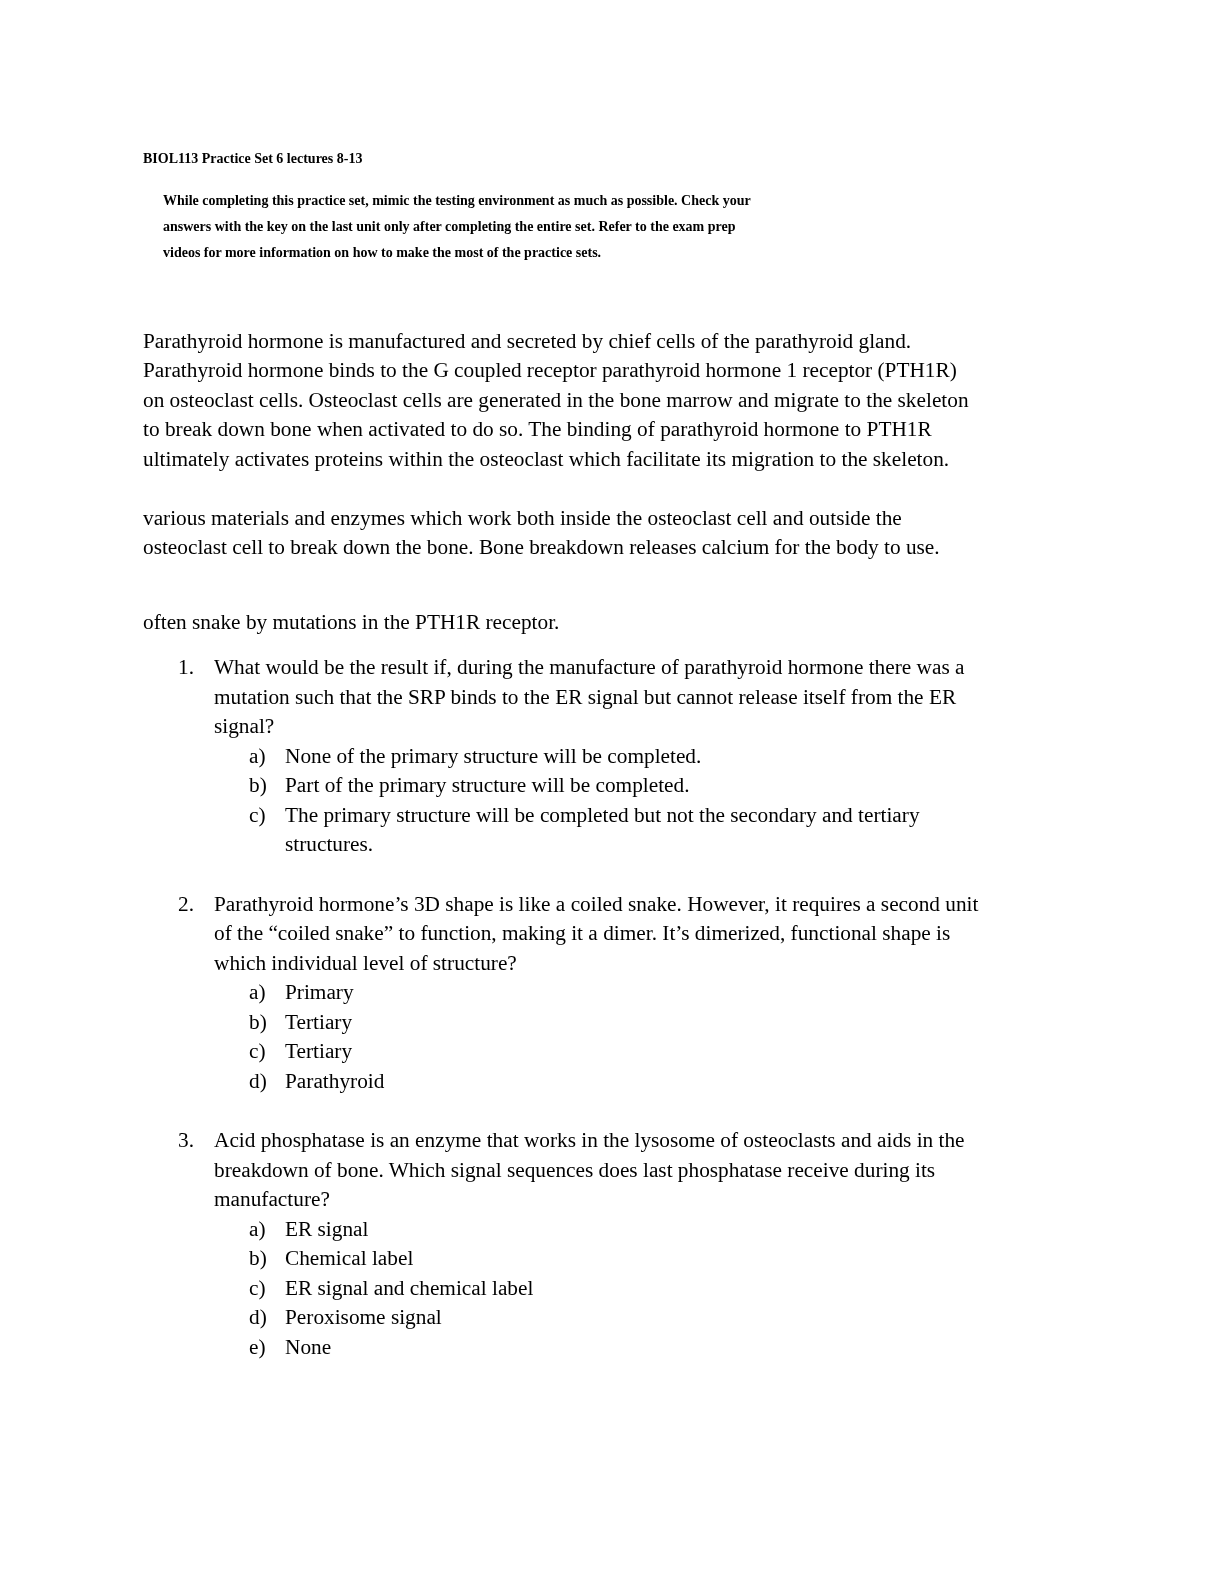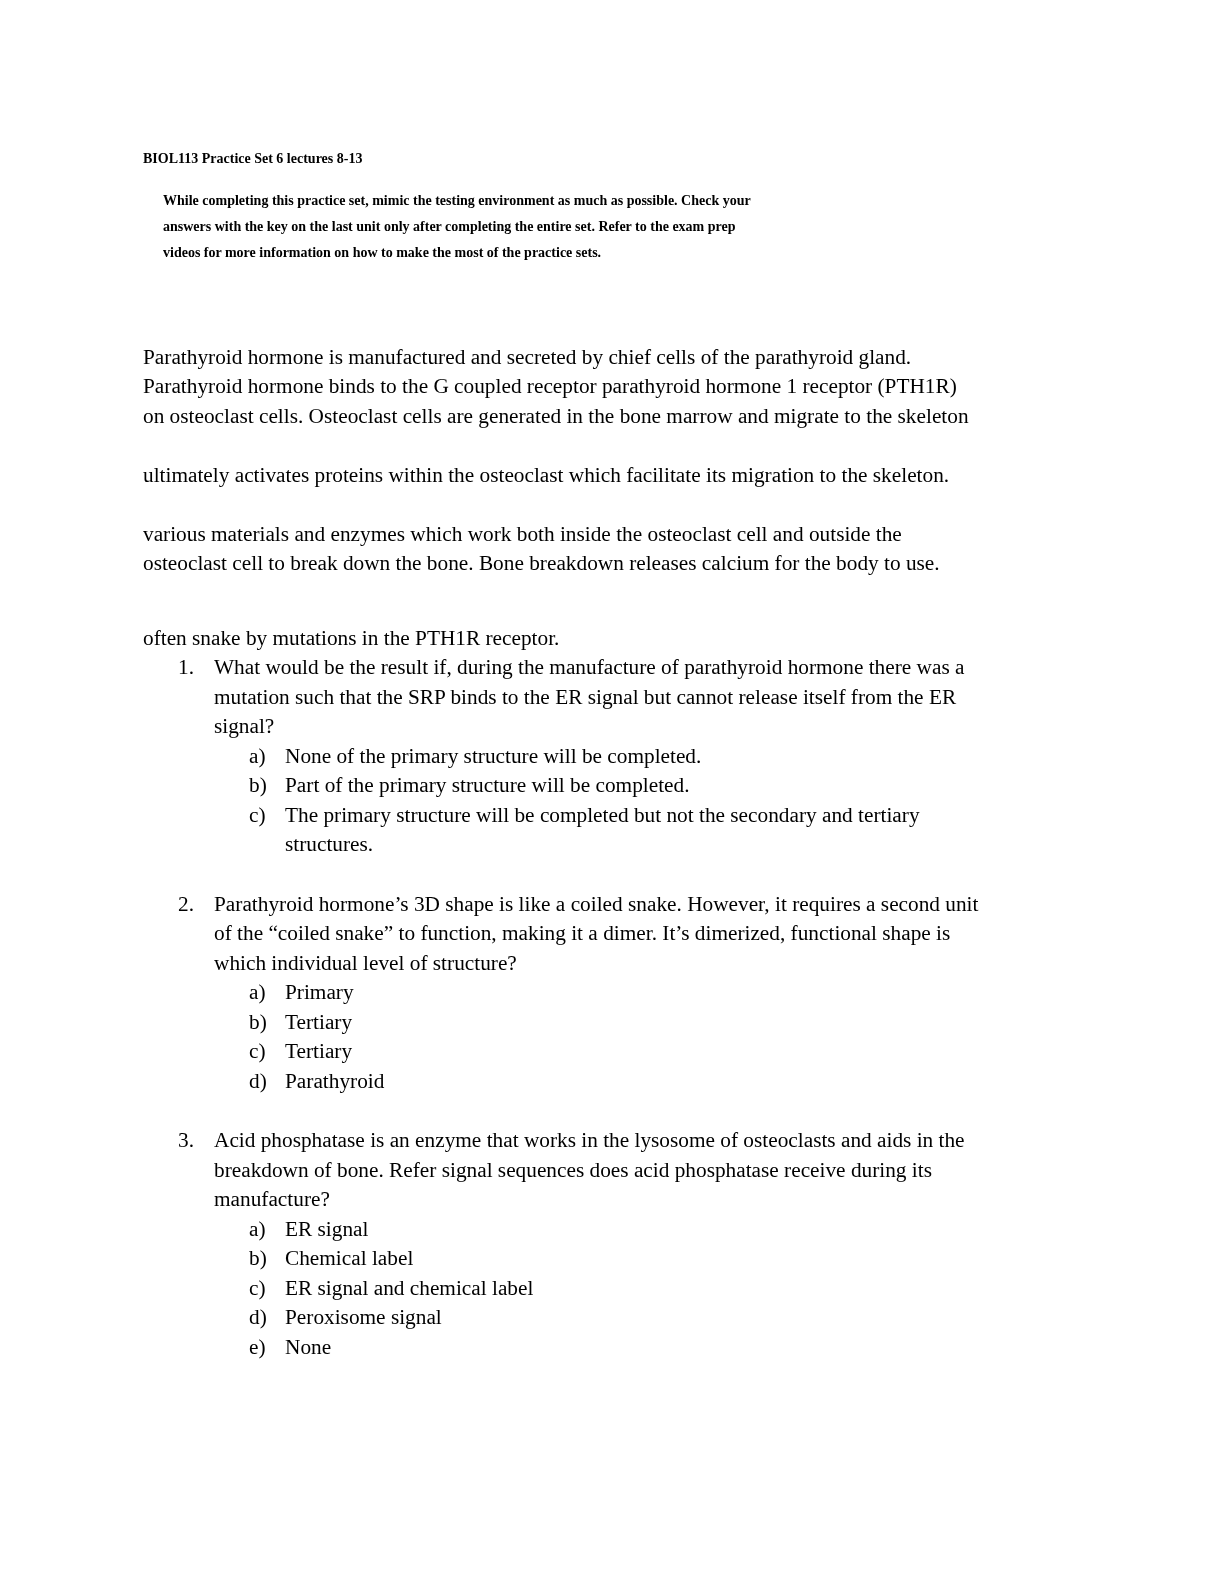--- a/index.html
+++ b/index.html
@@ -6,39 +6,40 @@
     body {
       width: 1224px; height: 1584px; position: relative; overflow: hidden;
       font-family: "Liberation Serif", "DejaVu Serif", serif;
       color: #000000;
     }
     .page { position: absolute; left: 0; top: 0; width: 1224px; height: 1584px; }
     .line { position: absolute; white-space: nowrap; font-size: 21.3px; line-height: 29.5px; }
     .bold { font-weight: bold; font-size: 14px; }
     .title { left: 143px; top: 144px; }
     .intro { left: 143px; margin-left: 20px; }
-    .para { left: 143px; margin-top: 16px; }
+    .para { left: 143px; }
     .qnum { position: absolute; left: 178px; font-size: 21.3px; line-height: 29.5px; }
     .qtext { left: 214px; }
     .olabel { position: absolute; left: 249px; font-size: 21.3px; line-height: 29.5px; }
     .otext { left: 285px; }
   </style>
 </head>
 <body>
 
 <div class="page">
   <div class="line bold title">BIOL113 Practice Set 6 lectures 8-13</div>
 
   <div class="line bold intro" style="top:186px">While completing this practice set, mimic the testing environment as much as possible. Check your</div>
   <div class="line bold intro" style="top:212px">answers with the key on the last unit only after completing the entire set. Refer to the exam prep</div>
   <div class="line bold intro" style="top:238px">videos for more information on how to make the most of the practice sets.</div>
 
   <div class="line para" style="top:327px">Parathyroid hormone is manufactured and secreted by chief cells of the parathyroid gland.</div>
   <div class="line para" style="top:356px">Parathyroid hormone binds to the G coupled receptor parathyroid hormone 1 receptor (PTH1R)</div>
   <div class="line para" style="top:386px">on osteoclast cells. Osteoclast cells are generated in the bone marrow and migrate to the skeleton</div>
+  <div class="line para" style="top:415px">to break down bone when activated to do so. The binding of parathyroid hormone to PTH1R</div>
   <div class="line para" style="top:445px">ultimately activates proteins within the osteoclast which facilitate its migration to the skeleton.</div>
   <div class="line para" style="top:504px">various materials and enzymes which work both inside the osteoclast cell and outside the</div>
   <div class="line para" style="top:533px">osteoclast cell to break down the bone. Bone breakdown releases calcium for the body to use.</div>
 
   <div class="line para" style="top:608px">often snake by mutations in the PTH1R receptor.</div>
 
   <div>
     <span class="qnum" style="top:653px">1.</span>
     <div class="line qtext" style="top:653px">What would be the result if, during the manufacture of parathyroid hormone there was a</div>
     <div class="line qtext" style="top:683px">mutation such that the SRP binds to the ER signal but cannot release itself from the ER</div>
@@ -65,21 +66,21 @@
     <div class="line otext" style="top:1008px">Tertiary</div>
     <span class="olabel" style="top:1037px">c)</span>
     <div class="line otext" style="top:1037px">Tertiary</div>
     <span class="olabel" style="top:1067px">d)</span>
     <div class="line otext" style="top:1067px">Parathyroid</div>
   </div>
 
   <div>
     <span class="qnum" style="top:1126px">3.</span>
     <div class="line qtext" style="top:1126px">Acid phosphatase is an enzyme that works in the lysosome of osteoclasts and aids in the</div>
-    <div class="line qtext" style="top:1156px">breakdown of bone. Refer signal sequences does acid phosphatase receive during its</div>
+    <div class="line qtext" style="top:1156px">breakdown of bone. Which signal sequences does last phosphatase receive during its</div>
     <div class="line qtext" style="top:1185px">manufacture?</div>
 
     <span class="olabel" style="top:1215px">a)</span>
     <div class="line otext" style="top:1215px">ER signal</div>
     <span class="olabel" style="top:1244px">b)</span>
     <div class="line otext" style="top:1244px">Chemical label</div>
     <span class="olabel" style="top:1274px">c)</span>
     <div class="line otext" style="top:1274px">ER signal and chemical label</div>
     <span class="olabel" style="top:1303px">d)</span>
     <div class="line otext" style="top:1303px">Peroxisome signal</div>

